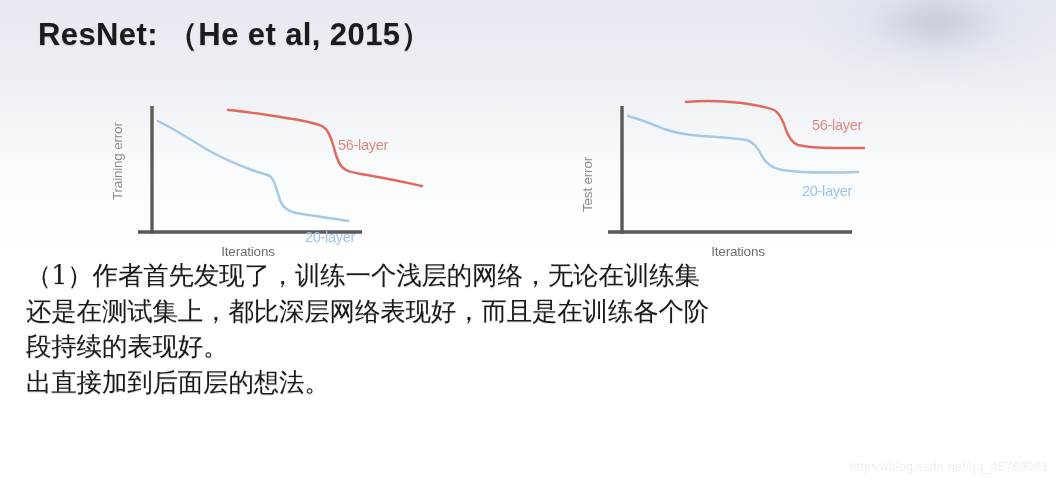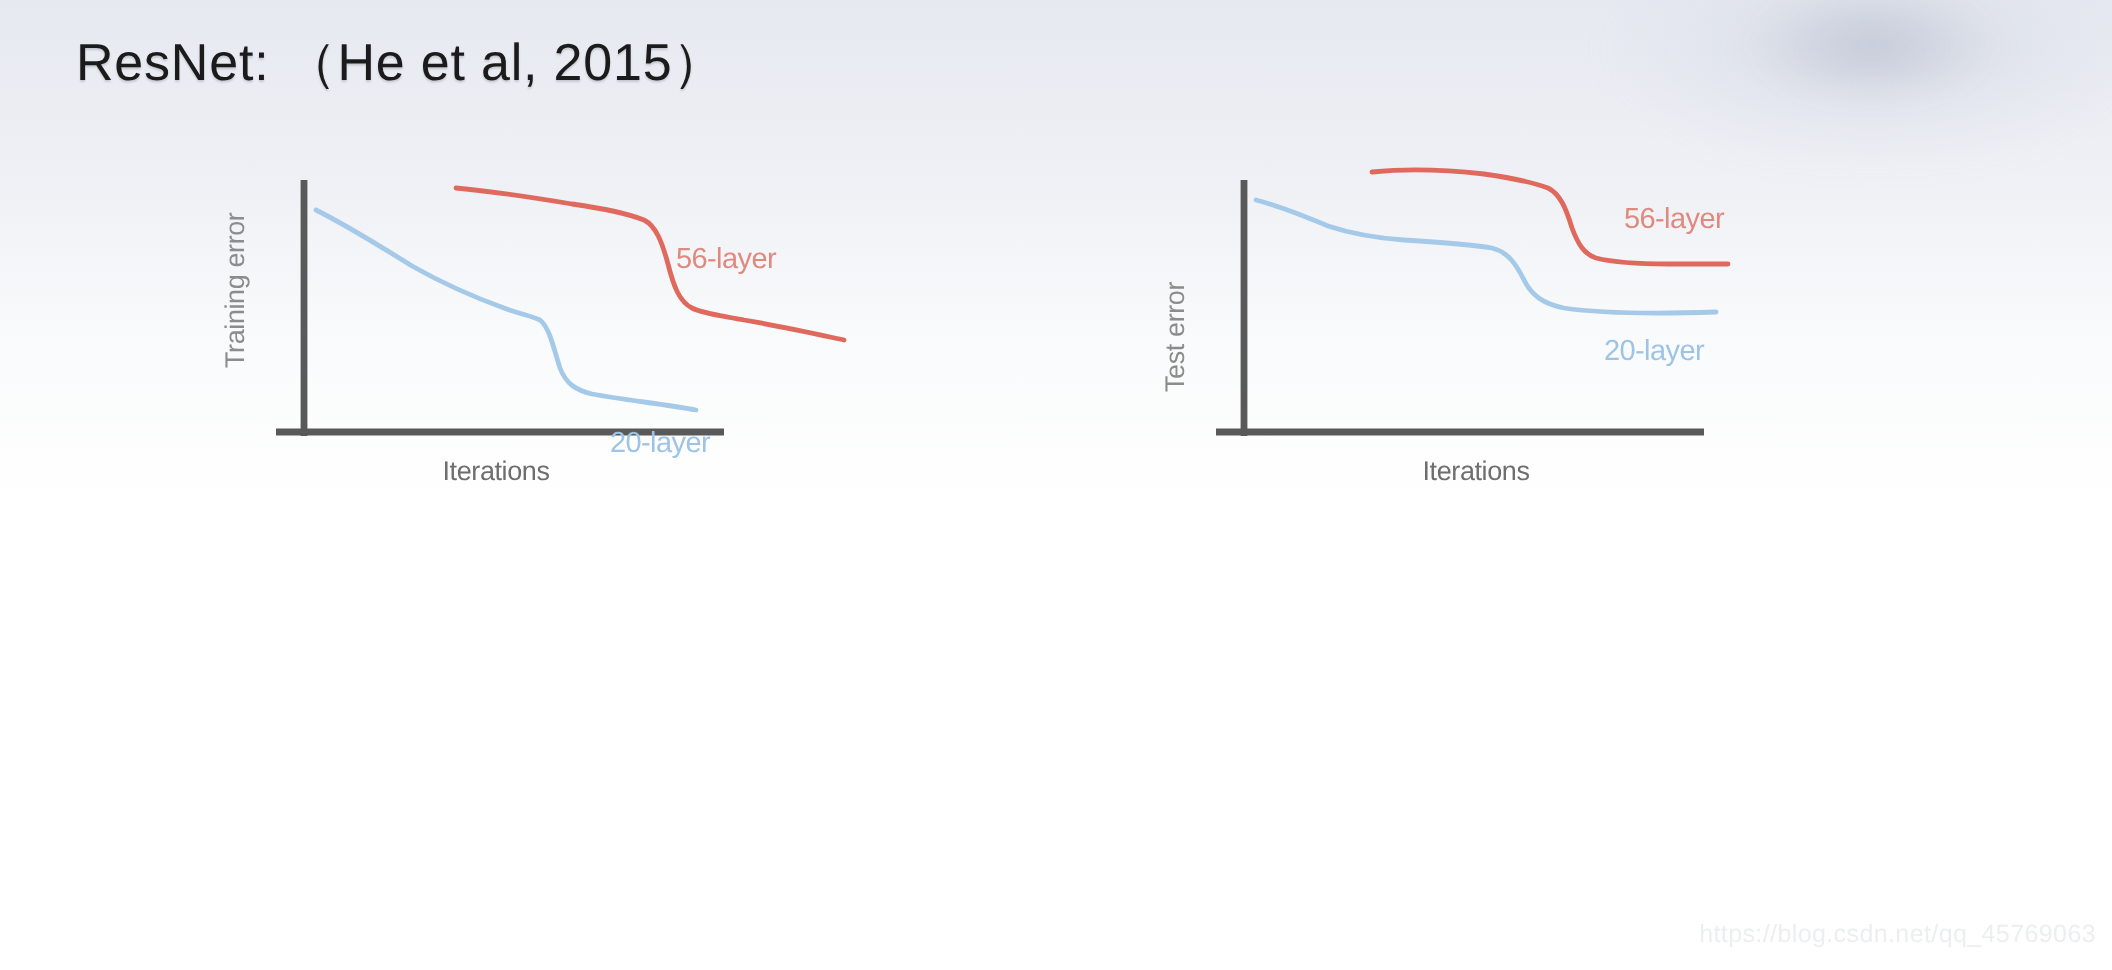--- a/index.html
+++ b/index.html
@@ -43,39 +43,39 @@
     background: radial-gradient(ellipse at 50% 50%, rgba(150,158,182,0.26) 0%, rgba(255,255,255,0) 70%);
     filter: blur(7px);
     pointer-events: none;
   }
 
   
   #title {
     position: absolute;
     left: 38px;
     top: 14px;
-    font-size: 26px;
-    font-weight: normal;
+    font-size: 31px;
+    font-weight: bold;
     color: #1b1b1b;
     letter-spacing: 0.4px;
     white-space: nowrap;
     text-shadow: 0 1px 1px rgba(120,120,130,0.30);
   }
 
   
   #figures {
     position: absolute;
     left: 0;
     top: 72px;
     width: 1056px;
     height: 180px;
   }
   .chart {
     position: absolute;
-    top: 0;
+    top: 16px;
     width: 360px;
     height: 180px;
   }
   .chart.left  { left: 100px; }
   .chart.right { left: 570px; }
   .chart svg { display: block; }
 
   
   #body-text {
     position: absolute;
@@ -176,18 +176,24 @@
         <text x="232" y="108" font-family="Liberation Sans, sans-serif" font-size="14.5" fill="#9dc3e6" letter-spacing="-0.3">20-layer</text>
 
         <text x="22" y="124" font-family="Liberation Sans, sans-serif" font-size="13.5" fill="#8c8c8c" transform="rotate(-90 22 124)" letter-spacing="-0.2">Test error</text>
         <text x="168" y="168" text-anchor="middle" font-family="Liberation Sans, sans-serif" font-size="13.5" fill="#6e6e6e" letter-spacing="-0.2">Iterations</text>
       </svg>
     </div>
   </div>
 
   <div id="body-text">
     <div class="para-block">
+      <p>（1）作者首先发现了，训练一个浅层的网络，无论在训练集</p>
+      <p>还是在测试集上，都比深层网络表现好，而且是在训练各个阶</p>
+      <p>段持续的表现好。</p>
+    </div>
+    <div class="para-block">
+      <p>出直接加到后面层的想法。</p>
     </div>
   </div>
 
   <div id="watermark">https://blog.csdn.net/qq_45769063</div>
 
 </div>
 
 </body></html>

